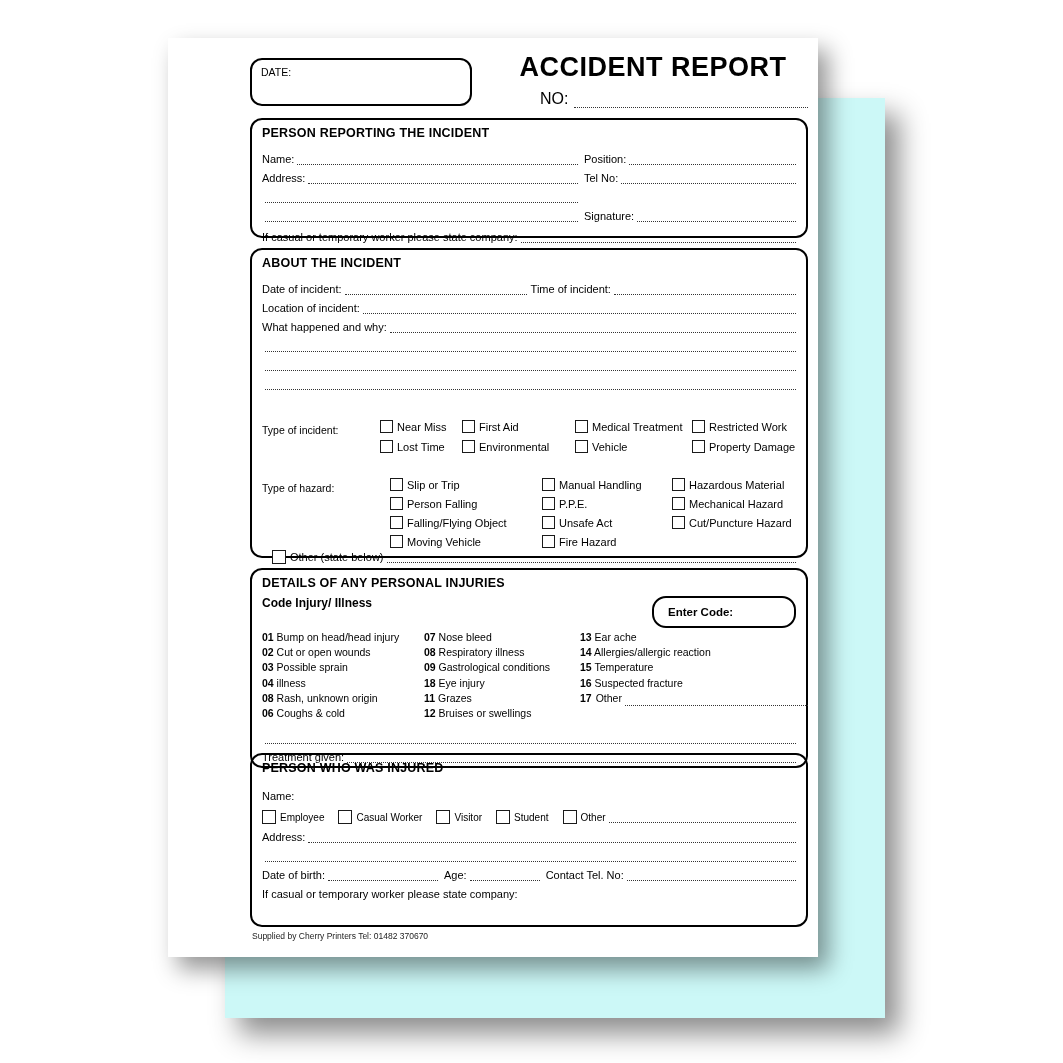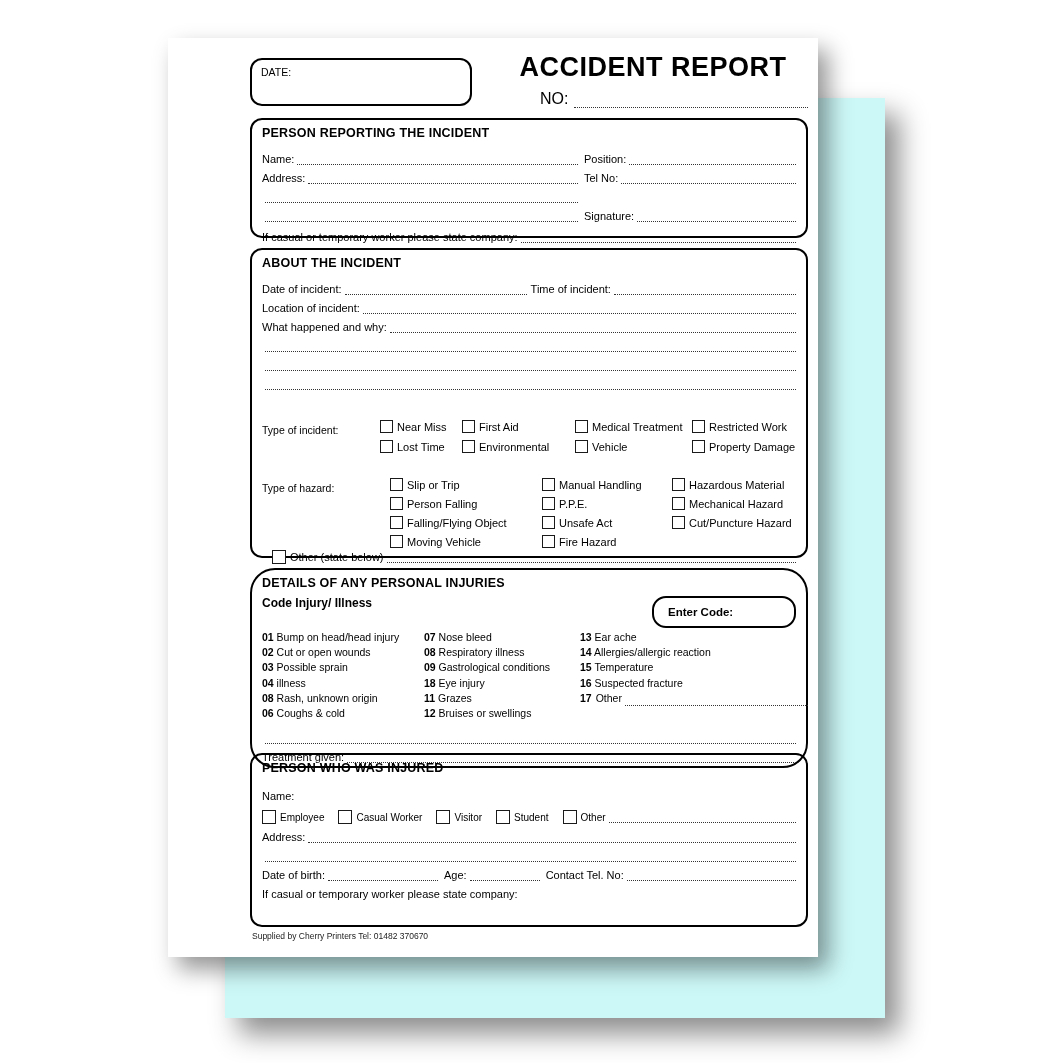--- a/index.html
+++ b/index.html
@@ -87,21 +87,21 @@
   .no-row{
     position:absolute;left:372px;top:52px;width:268px;
     display:flex;align-items:flex-end;
   }
   .no-row .lbl-b{font-size:16px;}
   .no-row .dots{margin-left:6px;height:8px;}
 
   
   .s1{left:82px;top:80px;width:558px;height:120px;}
   .s2{left:82px;top:210px;width:558px;height:310px;}
-  .s3{left:82px;top:530px;width:558px;height:200px;border-radius:25px;}
+  .s3{left:82px;top:530px;width:558px;height:200px;}
   .s4{left:82px;top:715px;width:558px;height:174px;}
 
   .sec-title{position:absolute;left:10px;top:6px;}
   .inner{position:absolute;left:10px;right:10px;top:26px;}
 
   
   .two-col{display:flex;gap:0;}
   .col-l{width:316px;}
   .col-r{flex:1 1 auto;margin-left:6px;}
   .line{display:flex;align-items:flex-end;height:19px;}

